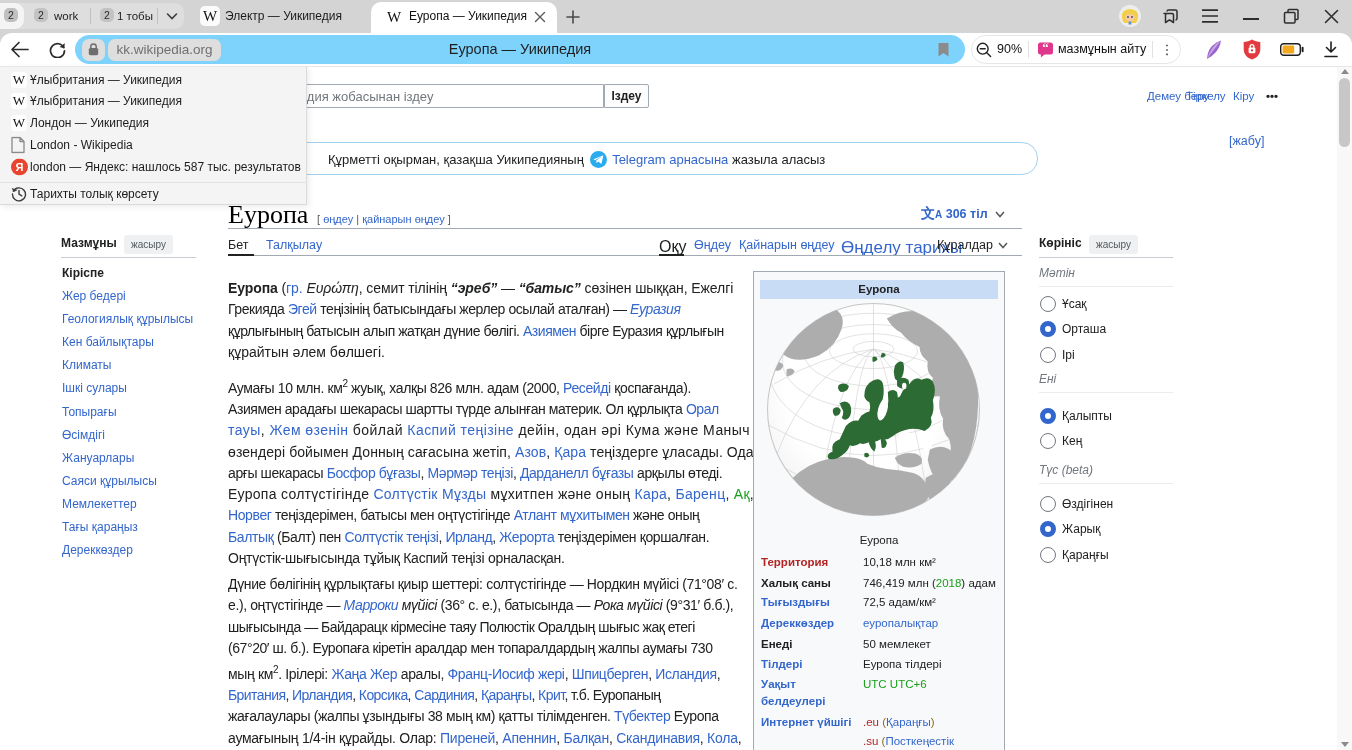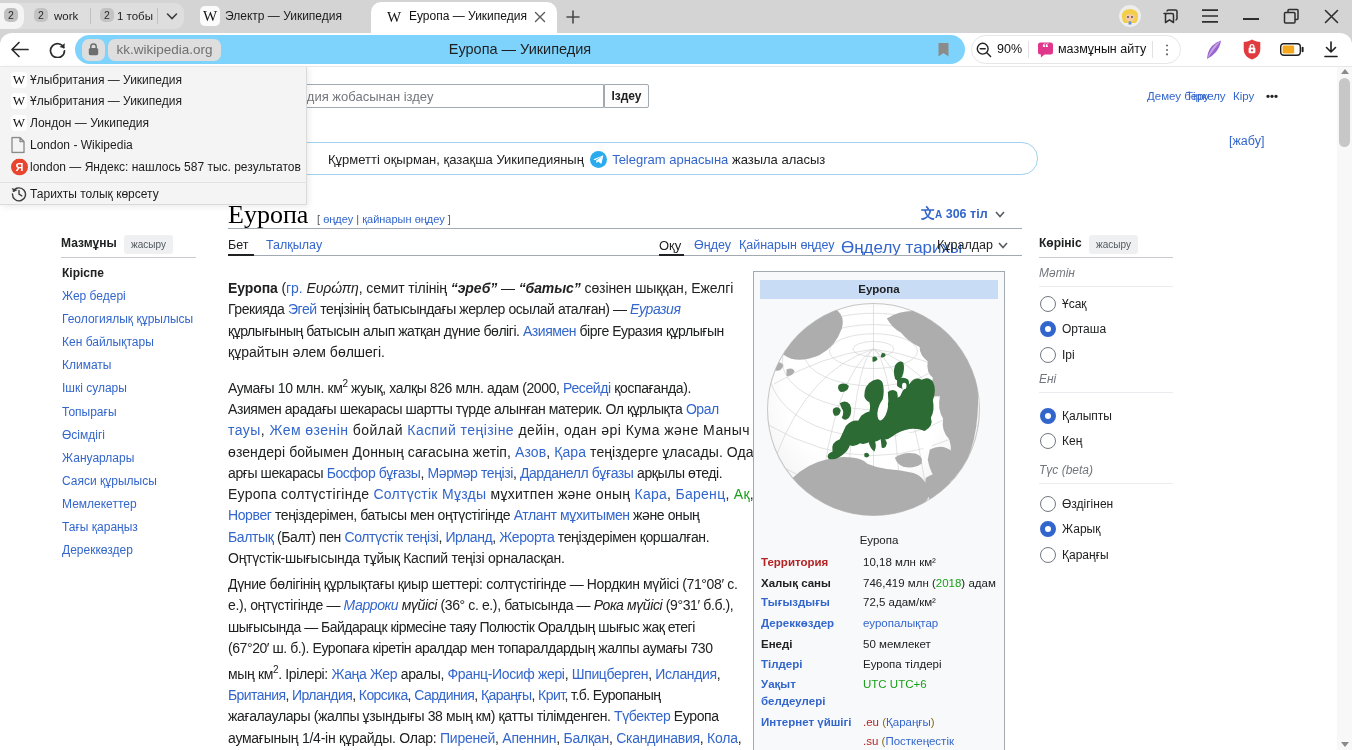--- a/index.html
+++ b/index.html
@@ -197,21 +197,21 @@
     <div class="abs" style="left:921px;top:139px;font-size:12.5px;">
       <span style="color:#36c;font-weight:bold;"><span style="font-size:14px;">文</span><span style="font-size:10px;">A</span></span>
       <span style="color:#36c;font-weight:bold;">306 тіл</span>
       <svg style="margin-left:4px;" width="10" height="7" viewBox="0 0 10 7">
           <path d="M1 1 L5 5.5 L9 1" fill="none" stroke="#54595d" stroke-width="1.5"></path>
         </svg>
     </div>
 
     <div class="abs" style="left:228px;top:172px;font-size:12.5px;color:#202122;">Бет</div>
     <div class="abs" style="left:266px;top:172px;font-size:12.5px;"><a>Талқылау</a></div>
-    <div class="abs" style="left:659px;top:172px;font-size:13px;color:#202122;">Оқу</div>
+    <div class="abs" style="left:659px;top:172px;font-size:16px;color:#202122;">Оқу</div>
     <div class="abs" style="left:694px;top:172px;font-size:12.5px;"><a>Өңдеу</a></div>
     <div class="abs" style="left:739px;top:172px;font-size:12.5px;"><a>Қайнарын өңдеу</a></div>
     <div class="abs" style="left:841px;top:172px;font-size:17px;"><a>Өңделу тарихы</a></div>
     <div class="abs" style="left:937px;top:172px;font-size:12.5px;color:#202122;">Құралдар
       <svg style="margin-left:2px;" width="10" height="7" viewBox="0 0 10 7">
           <path d="M1 1 L5 5.5 L9 1" fill="none" stroke="#54595d" stroke-width="1.5"></path>
         </svg>
     </div>
     <div class="abs" style="left:228px;top:189px;width:794px;height:1px;background:#a2a9b1;"></div>
     <div class="abs" style="left:228px;top:188px;width:26px;height:2px;background:#202122;"></div>

